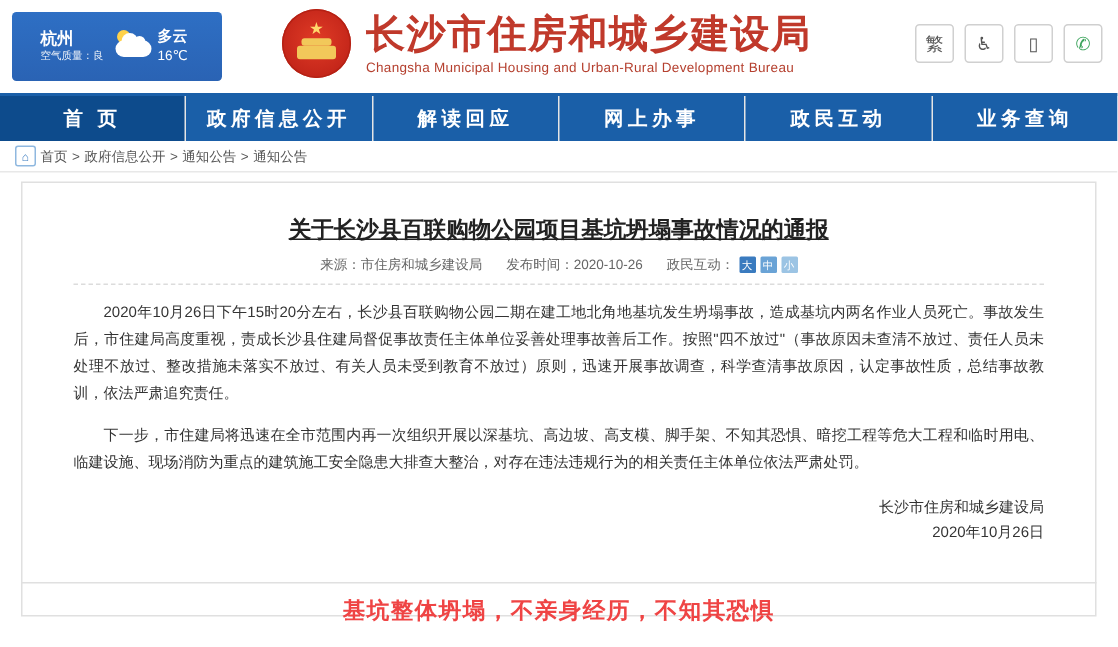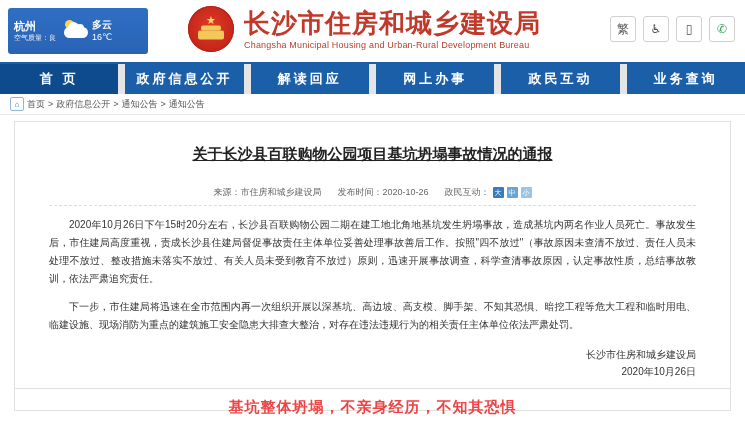--- a/index.html
+++ b/index.html
@@ -19,21 +19,21 @@
     background:#ffffff;
     border-bottom:none;
   }
   .weather{
     position:absolute;left:8px;top:8px;width:140px;height:46px;
     background:linear-gradient(180deg,#2e6fc4 0%,#2a63b4 100%);
     border-radius:3px;
     color:#fff;
     display:flex;align-items:center;
     box-sizing:border-box;
-    padding:4px 6px;
+    padding:4px 19px;
   }
   .weather .wcity{font-size:11px;line-height:13px;font-weight:bold;}
   .weather .wair{font-size:7px;line-height:10px;opacity:.92;white-space:nowrap;}
   .weather .wleft{width:50px;}
   .weather .wicon{width:26px;height:26px;position:relative;margin-right:2px;}
   .cloud{
     position:absolute;left:0;top:9px;width:24px;height:11px;background:#fff;border-radius:6px;
   }
   .cloud:before{content:"";position:absolute;left:4px;top:-5px;width:11px;height:11px;background:#fff;border-radius:50%;}
   .cloud:after{content:"";position:absolute;left:12px;top:-3px;width:8px;height:8px;background:#fff;border-radius:50%;}
@@ -81,21 +81,21 @@
 
   
   .nav{
     height:30px;background:#1a5fa8;
     display:flex;align-items:stretch;
     border-top:2px solid #1a5fa8;
   }
   .nav-item{
     flex:1;display:flex;align-items:center;justify-content:center;
     color:#fff;font-size:13px;letter-spacing:3px;font-weight:bold;
-    border-right:7px solid #e5e5e5;
+    border-right:1px solid #e5e5e5;
     cursor:pointer;
   }
   .nav-item:last-child{border-right:none;}
   .nav-item.active{background:#0d4b8c;}
 
   
   .crumb{
     height:20px;display:flex;align-items:center;
     font-size:9px;color:#555;padding-left:10px;gap:3px;
     border-bottom:1px solid #e8e8e8;background:#fff;
@@ -113,21 +113,21 @@
     background:#fff;
     box-sizing:border-box;
     padding:14px 34px 0 34px;
     position:relative;
   }
   .art-title{
     text-align:center;font-size:15px;font-weight:bold;color:#222;
     line-height:24px;margin-top:6px;text-decoration:underline;
   }
   .meta{
-    margin-top:20px;
+    margin-top:4px;
     display:flex;align-items:center;justify-content:center;gap:16px;
     font-size:9px;color:#666;
     padding-bottom:6px;
     border-bottom:1px dashed #dcdcdc;
   }
   .fs-group{display:flex;align-items:center;gap:3px;}
   .fs-btn{
     width:11px;height:11px;background:#3a7bbf;color:#fff;font-size:7px;
     display:flex;align-items:center;justify-content:center;border-radius:1px;
   }

